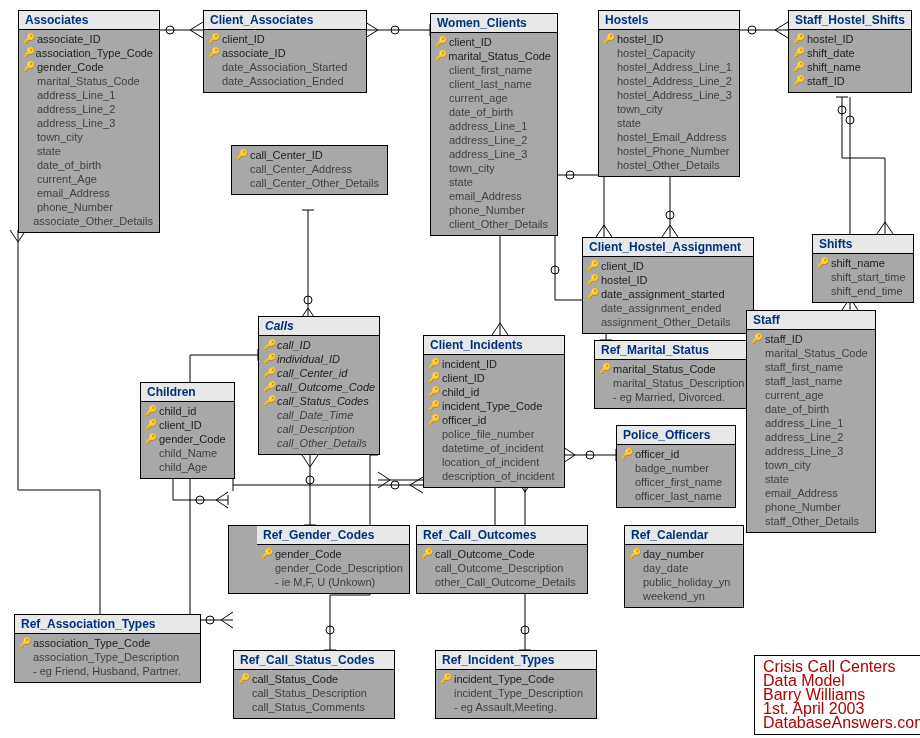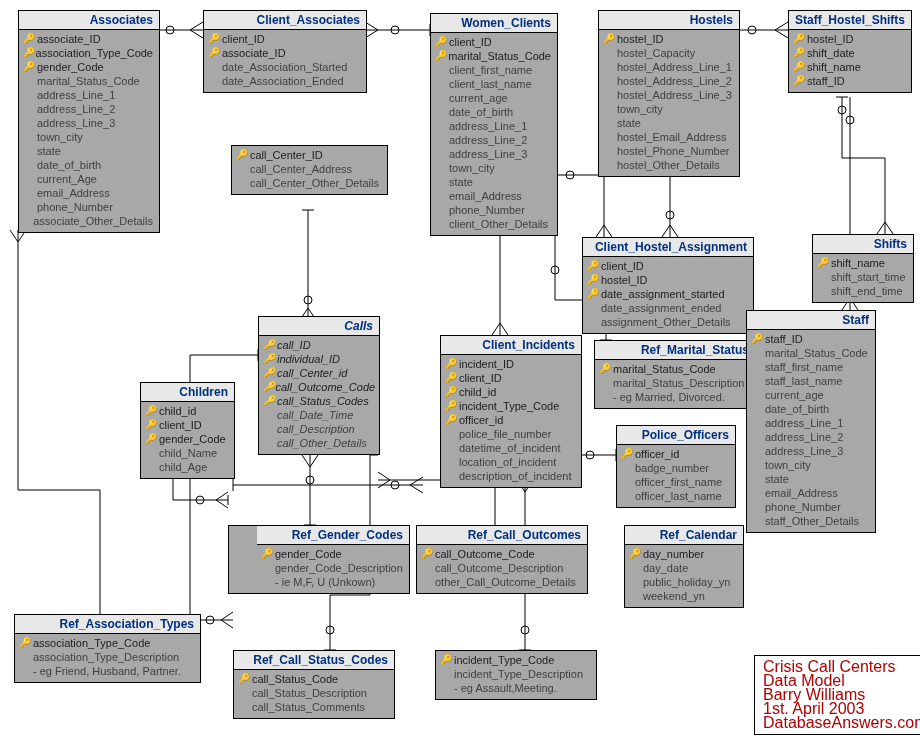--- a/index.html
+++ b/index.html
@@ -16,21 +16,21 @@
     position: absolute;
     border: 1px solid #000;
     background: #a8a8a8;
   }
   .entity-title {
     background: #e8e8e8;
     border-bottom: 1px solid #000;
     padding: 2px 6px;
     font-weight: bold;
     color: #003080;
-    text-align: right;
+    text-align: left;
     font-size: 12px;
   }
   .entity-body {
     padding: 2px 6px 4px 4px;
   }
   .row {
     display: flex;
     align-items: center;
     line-height: 14px;
     white-space: nowrap;
@@ -484,21 +484,21 @@
         <span class="keyslot"></span>
         <span class="col">call_Description</span>
       </div>
       <div class="row">
         <span class="keyslot"></span>
         <span class="col">call_Other_Details</span>
       </div>
     </div>
 </div>
 
-<div class="entity" style="left:440px; top:335px; width:140px;">
+<div class="entity" style="left:423px; top:335px; width:140px;">
   <div class="entity-title">Client_Incidents</div>
   <div class="entity-body">
       <div class="row">
         <span class="keyslot pk">🔑</span>
         <span class="key-col">incident_ID</span>
       </div>
       <div class="row">
         <span class="keyslot fk">🔑</span>
         <span class="key-col">client_ID</span>
       </div>
@@ -749,20 +749,21 @@
         <span class="col">call_Status_Description</span>
       </div>
       <div class="row">
         <span class="keyslot"></span>
         <span class="col">call_Status_Comments</span>
       </div>
     </div>
 </div>
 
 <div class="entity" style="left:435px; top:650px; width:160px;">
+  <div class="entity-title">Ref_Incident_Types</div>
   <div class="entity-body">
       <div class="row">
         <span class="keyslot pk">🔑</span>
         <span class="key-col">incident_Type_Code</span>
       </div>
       <div class="row">
         <span class="keyslot"></span>
         <span class="col">incident_Type_Description</span>
       </div>
       <div class="row">

